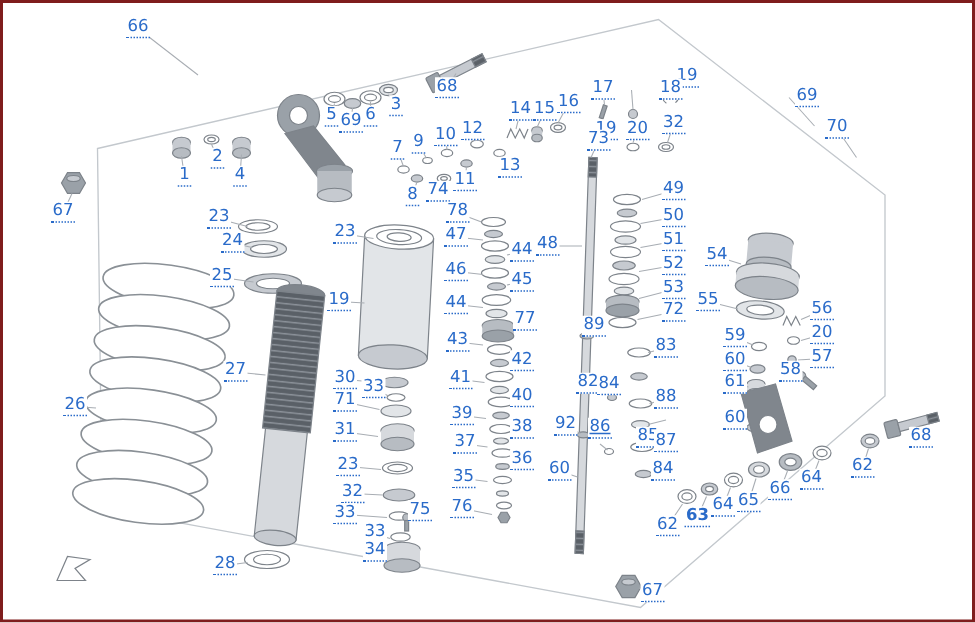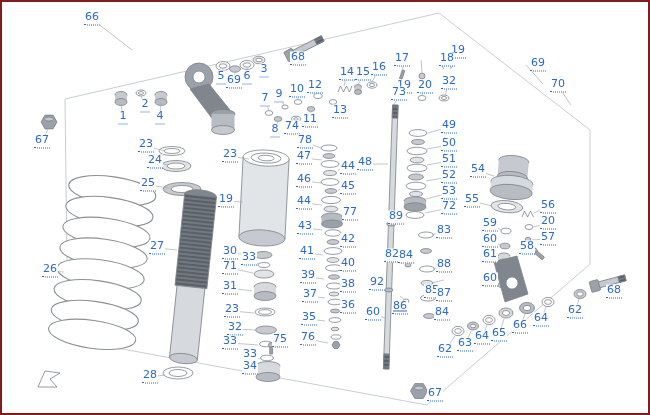--- a/index.html
+++ b/index.html
@@ -481,25 +481,25 @@
       <span class="part-label" style="left: 525px; top: 246px;">58</span>
       <span class="part-label" style="left: 488px; top: 278px;">60</span>
       <span class="part-label" style="left: 394px; top: 216px;">89</span>
       <span class="part-label" style="left: 442px; top: 230px;">83</span>
       <span class="part-label" style="left: 390px; top: 254px;">82</span>
       <span class="part-label" style="left: 404px; top: 255px;">84</span>
       <span class="part-label" style="left: 442px; top: 264px;">88</span>
       <span class="part-label" style="left: 430px; top: 278px; margin-top: 12px;">85</span>
       <span class="part-label" style="left: 442px; top: 293px;">87</span>
       <span class="part-label" style="left: 375px; top: 282px;">92</span>
-      <span class="part-label" style="left: 398px; top: 306px; text-decoration: underline;">86</span>
+      <span class="part-label" style="left: 398px; top: 284px; text-decoration: underline;">86</span>
       <span class="part-label" style="left: 371px; top: 312px;">60</span>
       <span class="part-label" style="left: 440px; top: 312px;">84</span>
       <span class="part-label" style="left: 443px; top: 349px;">62</span>
-      <span class="part-label" style="left: 463px; top: 343px;">63</span>
+      <span class="part-label" style="left: 463px; top: 343px; font-weight: bold;">63</span>
       <span class="part-label" style="left: 480px; top: 336px;">64</span>
       <span class="part-label" style="left: 497px; top: 333px;">65</span>
       <span class="part-label" style="left: 518px; top: 325px;">66</span>
       <span class="part-label" style="left: 539px; top: 318px;">64</span>
       <span class="part-label" style="left: 573px; top: 310px;">62</span>
       <span class="part-label" style="left: 612px; top: 290px;">68</span>
       <span class="part-label" style="left: 433px; top: 393px;">67</span>
     </div>
 </div>
 

